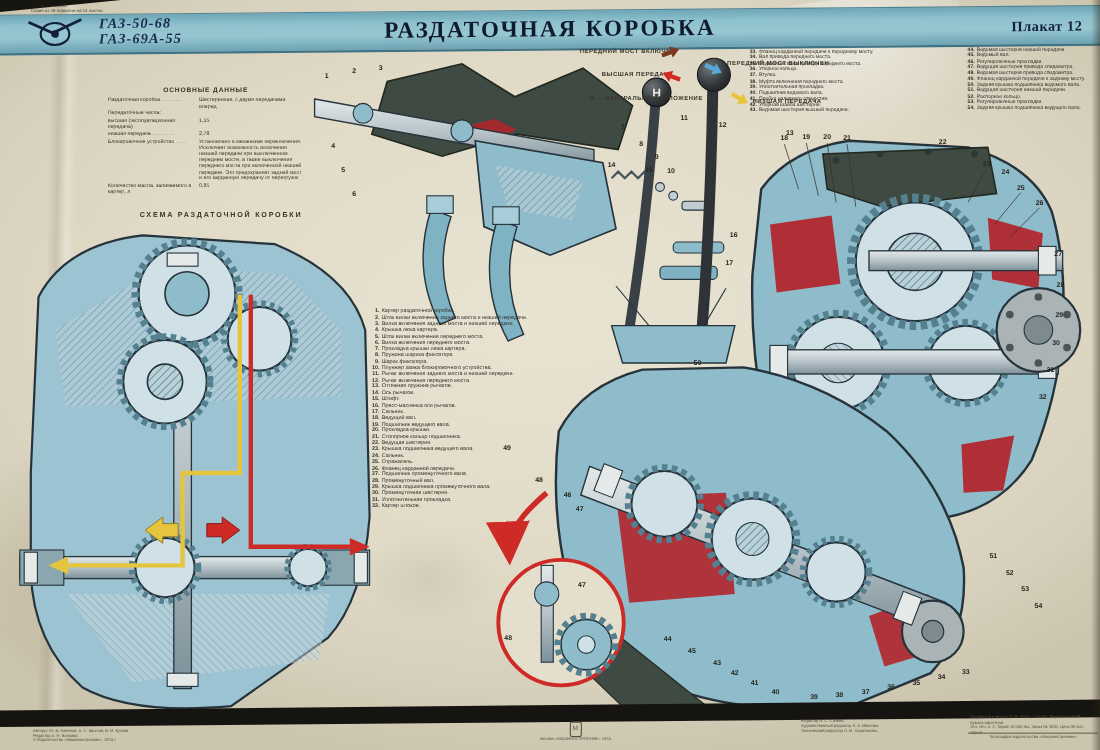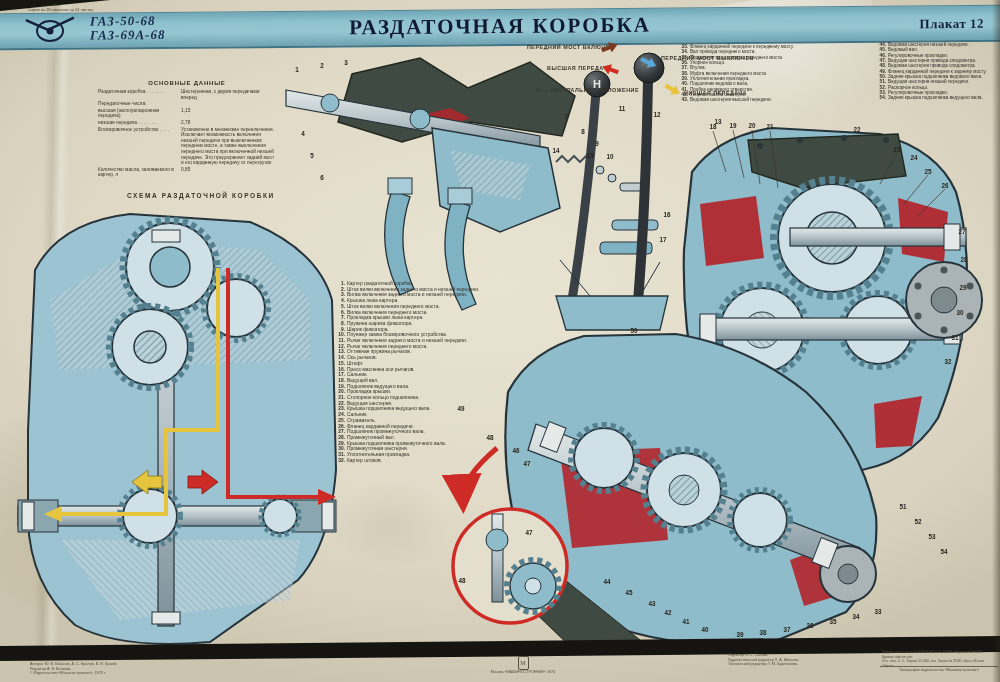--- a/index.html
+++ b/index.html
@@ -282,21 +282,21 @@
 
   <div id="band">
     <div id="band-inner">
       <svg id="gaz-logo" width="52" height="28" viewBox="0 0 52 28">
         <ellipse cx="26" cy="15" rx="13" ry="10" fill="none" stroke="#14203a" stroke-width="2"></ellipse>
         <path d="M2,4 L24,14 L50,2" fill="none" stroke="#14203a" stroke-width="2.5"></path>
         <circle cx="26" cy="15" r="3.5" fill="#14203a"></circle>
       </svg>
       <div id="models">
         <div>ГАЗ-50-68</div>
-        <div>ГАЗ-69А-68</div>
+        <div>ГАЗ-69А-55</div>
       </div>
       <div id="poster-title">РАЗДАТОЧНАЯ КОРОБКА</div>
       <div id="poster-no">Плакат 12</div>
     </div>
   </div>
 
   <div id="specs">
     <div class="t">ОСНОВНЫЕ ДАННЫЕ</div>
     <div id="spec-rows">
         <div class="spec-row">

